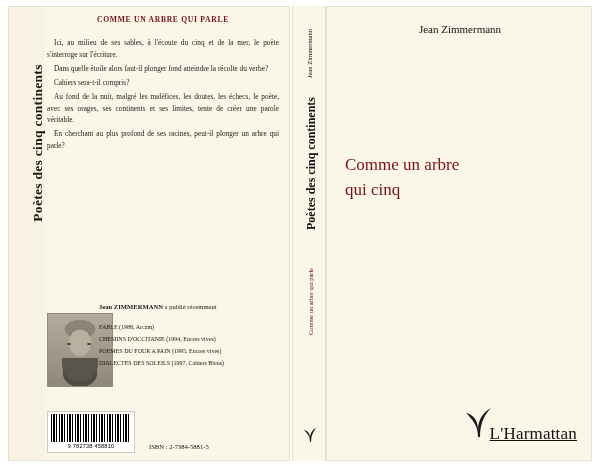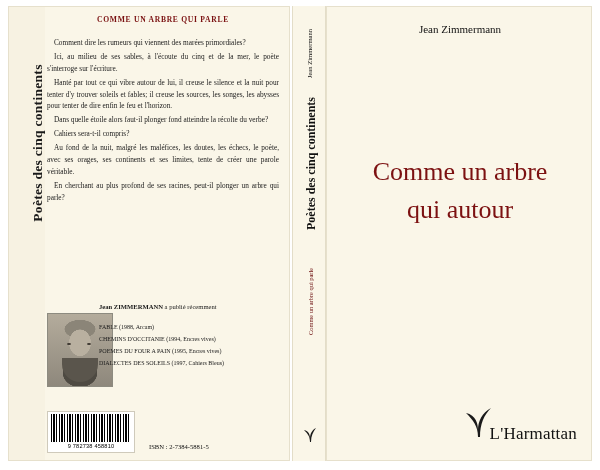--- a/index.html
+++ b/index.html
@@ -255,41 +255,42 @@
     text-align: center;
     font-family: "Liberation Serif", serif;
     font-size: 11px;
     color: #111;
   }
   .front-title {
     position: absolute;
     left: 18px;
     top: 146px;
     width: 230px;
-    text-align: center;
-    font-family: "Liberation Serif", serif;
-    font-size: 26px;
+    text-align: left;
+    font-family: "Liberation Serif", serif;
+    font-size: 17px;
     line-height: 1.45;
     color: #7c1111;
   }
   .publisher {
     position: absolute;
     right: 14px;
     bottom: 14px;
     width: 120px;
     height: 42px;
   }
   .publisher-name {
     position: absolute;
     right: 0;
     bottom: 2px;
     font-family: "Liberation Serif", serif;
     font-size: 17px;
     color: #111;
     letter-spacing: 0.2px;
+    text-decoration: underline;
   }
   .leaf {
     position: absolute;
     left: 6px;
     bottom: 8px;
     width: 30px;
     height: 34px;
   }
 </style>
 </head>
@@ -299,23 +300,21 @@
 
   <div class="back-cover">
 
     <div class="spine-left-strip" style="left:0; top:0; width:36px; height:453px;">
       <div class="back-series-vertical">Poètes des cinq continents</div>
     </div>
 
     <div class="back-title" style="left:34px; top:8px; width:240px;">COMME UN ARBRE QUI PARLE</div>
 
     <div class="blurb" style="left:38px; top:30px; width:232px;">
-      <p>Comment dire les rumeurs qui viennent des marées primordiales?</p>
       <p>Ici, au milieu de ses sables, à l'écoute du cinq et de la mer, le poète s'interroge sur l'écriture.</p>
-      <p>Hanté par tout ce qui vibre autour de lui, il creuse le silence et la nuit pour tenter d'y trouver soleils et fables; il creuse les sources, les songes, les abysses pour tenter de dire enfin le feu et l'horizon.</p>
       <p>Dans quelle étoile alors faut-il plonger fond atteindre la récolte du verbe?</p>
       <p>Cahiers sera-t-il compris?</p>
       <p>Au fond de la nuit, malgré les maléfices, les doutes, les échecs, le poète, avec ses orages, ses continents et ses limites, tente de créer une parole véritable.</p>
       <p>En cherchant au plus profond de ses racines, peut-il plonger un arbre qui parle?</p>
     </div>
 
     <div class="biblio-box" style="left:38px; top:296px;">
       <div class="biblio-head">
         <b>Jean ZIMMERMANN</b><span> a publié récemment</span>
       </div>
@@ -350,21 +349,21 @@
         <path d="M8 17 C8 11, 5 8, 2 5 C7 6, 8 10, 8 13 C8 9, 10 5, 14 3 C11 7, 9 11, 9 17 Z" fill="#1a1a1a"></path>
       </svg>
     </div>
   </div>
 
   <div class="front-cover">
     <div class="front-author">Jean Zimmermann</div>
 
     <div class="front-title">
       <div>Comme un arbre</div>
-      <div>qui autour</div>
+      <div>qui cinq</div>
     </div>
 
     <div class="publisher">
       <div class="leaf">
         <svg viewBox="0 0 30 34" width="30" height="34" aria-hidden="true">
           <path d="M15 33 C15 22, 10 16, 3 9 C13 11, 15 20, 15 26 C15 17, 19 9, 28 4 C21 11, 17 20, 17 33 Z" fill="#1a1a1a"></path>
         </svg>
       </div>
       <div class="publisher-name">L'Harmattan</div>
     </div>

